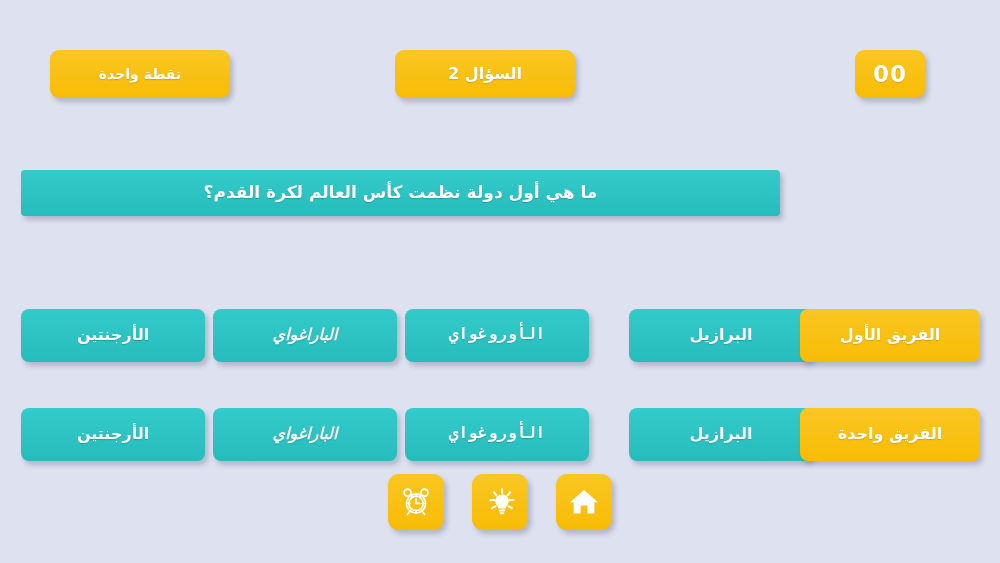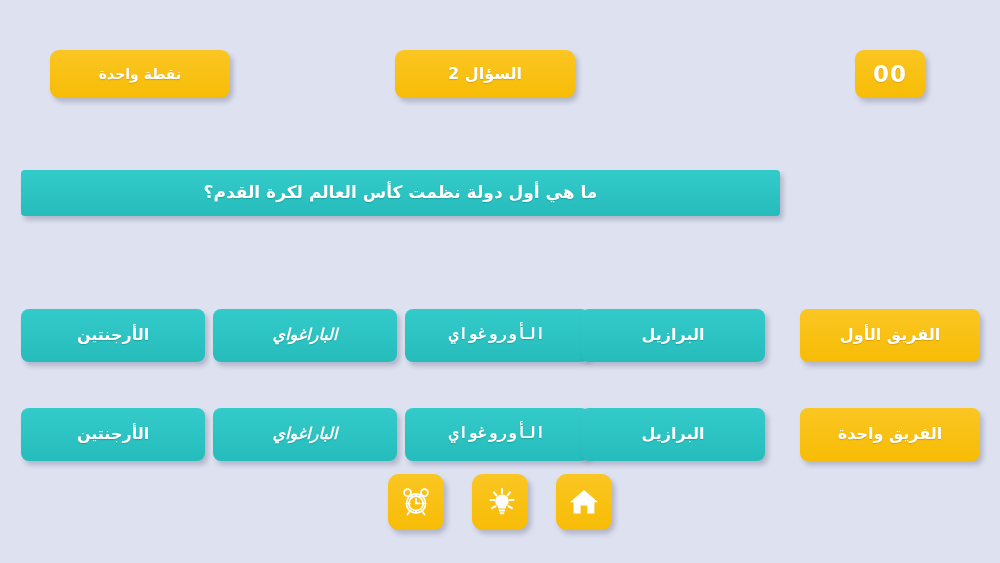--- a/index.html
+++ b/index.html
@@ -79,21 +79,21 @@
     top: 0;
     height: 53px;
     font-size: 16px;
     border-radius: 8px;
     margin-top: 44px;
   }
   
   .col-0 { left: 21px;  width: 184px; }
   .col-1 { left: 213px; width: 184px; font-style: italic; }
   .col-2 { left: 405px; width: 184px; font-family: Liberation Mono, monospace; }
-  .col-3 { left: 581px; width: 184px; }
+  .col-3 { left: 629px; width: 184px; }
   .col-team { left: 800px; width: 180px; }
 
   
   #bottom-toolbar {
     position: absolute;
     left: 0;
     top: 474px;
     width: 1000px;
     display: flex;
     justify-content: center;

